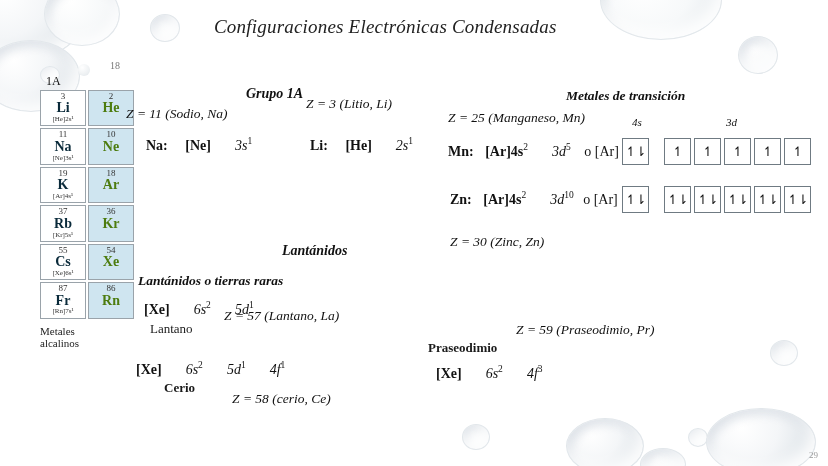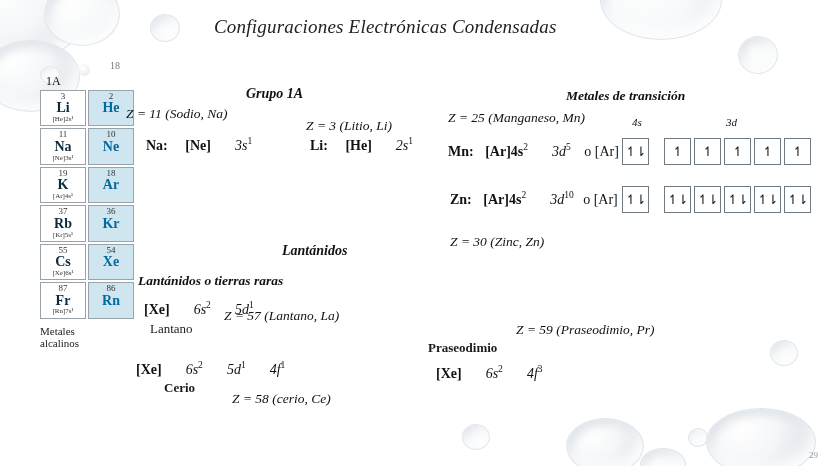--- a/index.html
+++ b/index.html
@@ -40,21 +40,21 @@
   .cell{
     width:46px;box-sizing:border-box;
     border:1px solid #9aa3aa;background:#ffffff;
     text-align:center;padding:1px 0 2px;
     line-height:1.05;
   }
   .cell.blue{background:#cfe5f0;}
   .cell .z{font-size:9px;color:#333;}
   .cell .sym{font-size:14px;font-weight:bold;color:#0a2a3a;}
   .cell .cfg{font-size:7px;color:#333;}
-  .cell.blue .sym{color:#0369a1;}
+  .cell.blue .sym{color:#4d7c0f;}
   .ptfoot{margin-top:6px;font-size:11px;color:#222;line-height:1.15;}
 
   
   .lbl{position:absolute;color:#1a1a1a;}
   .ital{font-style:italic;padding-left:24px;}
   .b{font-weight:bold;}
   .h-sec{font-size:14px;font-style:italic;font-weight:bold;color:#111;}
   .h-sec2{font-size:13.5px;font-style:italic;font-weight:bold;color:#111;}
   .eq{font-size:13.5px;font-style:italic;color:#111;}
   .cfg-t{font-size:14px;color:#111;}
@@ -177,21 +177,21 @@
       </div>
     </div>
 
     <div class="ptfoot" style="white-space:pre-line;">Metales
 alcalinos</div>
   </div>
 
   <div class="lbl h-sec" style="left:246px;top:86px;">Grupo 1A</div>
 
   <div class="lbl eq" style="left:126px;top:106px;">Z = 11 (Sodio, Na)</div>
-  <div class="lbl eq" style="left:306px;top:118px;text-align:right;">Z = 3 (Litio, Li)</div>
+  <div class="lbl eq" style="left:306px;top:96px;text-align:right;">Z = 3 (Litio, Li)</div>
 
   <div class="lbl cfg-t" style="left:146px;top:136px;">
     <span class="b">Na:</span>
     <span style="display:inline-block;width:14px"></span><span class="b">[Ne]</span><span class="ital">3s</span><sup>1</sup>
   </div>
 
   <div class="lbl cfg-t" style="left:310px;top:136px;">
     <span class="b">Li:</span>
     <span style="display:inline-block;width:14px"></span><span class="b">[He]</span><span class="ital">2s</span><sup>1</sup>
   </div>

